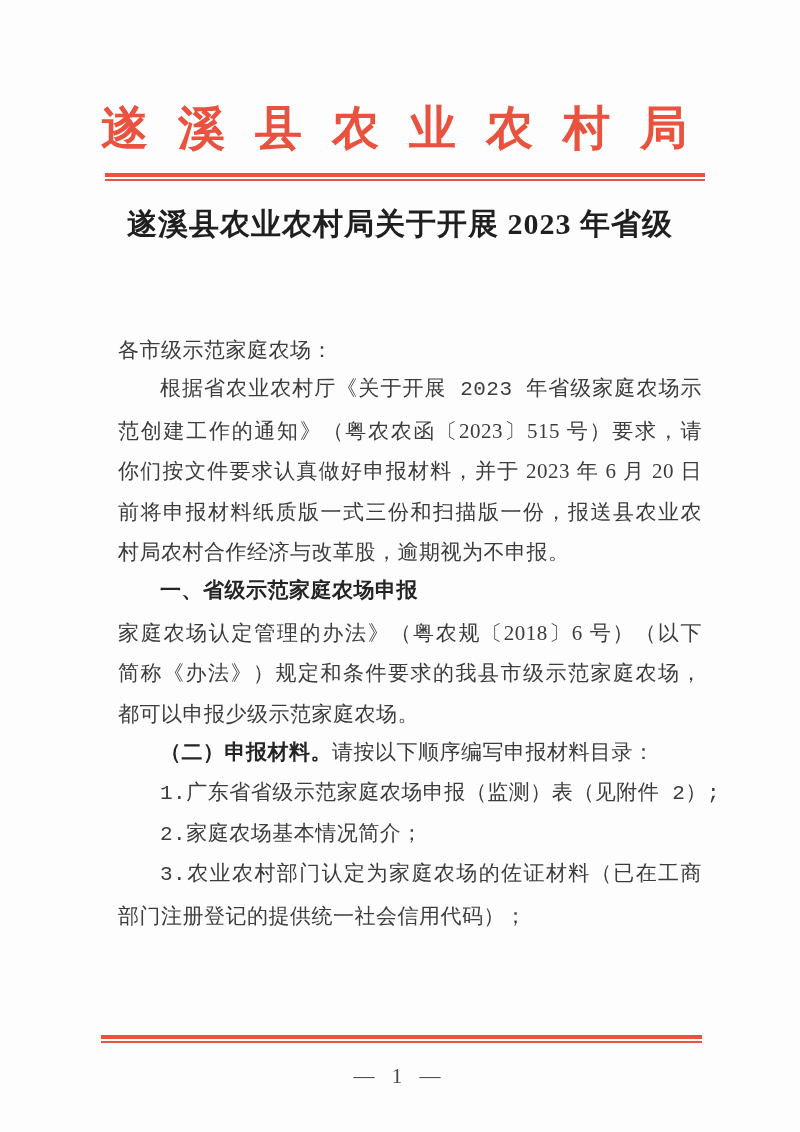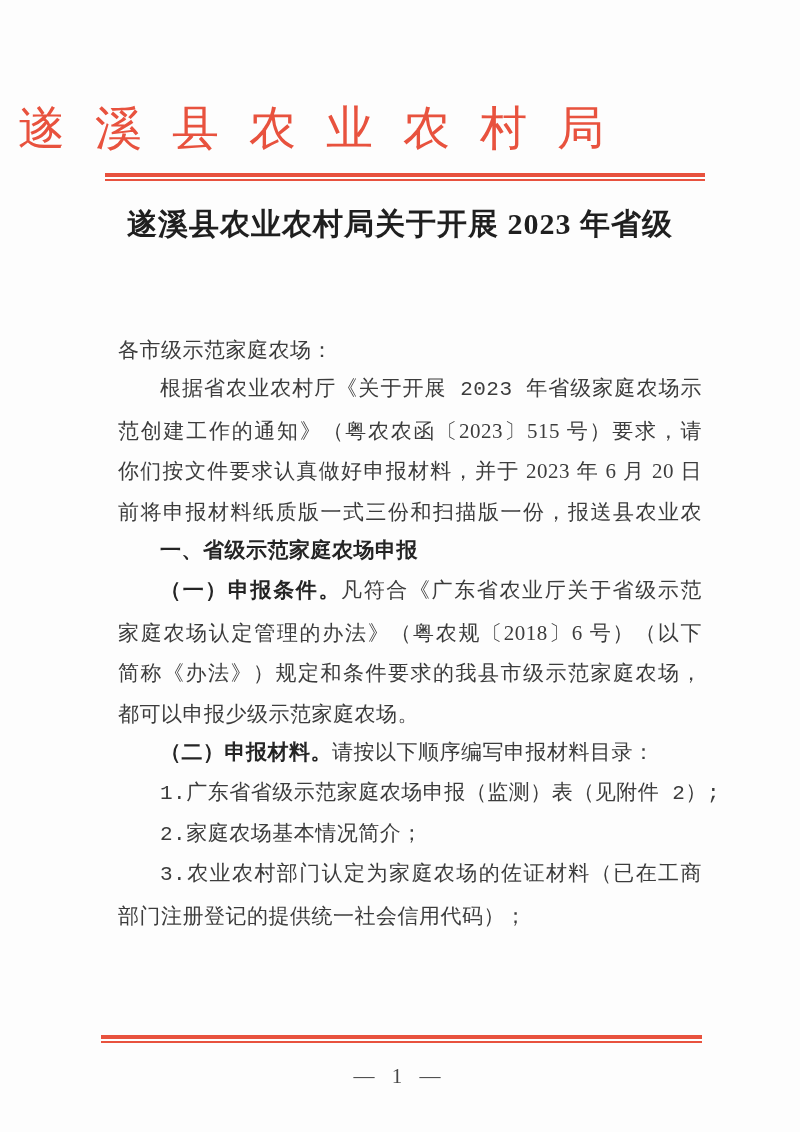--- a/index.html
+++ b/index.html
@@ -10,24 +10,24 @@
     position: relative;
     overflow: hidden;
     font-family: "Liberation Serif", "DejaVu Serif", serif;
   }
   .page { position: absolute; inset: 0; }
 
   
   .agency-name {
     position: absolute;
     top: 103px; left: 0; right: 0;
-    text-align: left;
+    text-align: center;
     font-size: 47px;
     line-height: 1.1;
-    font-weight: normal;
+    font-weight: bold;
     color: var(--accent);
     letter-spacing: 30px;
     padding-left: 18px; 
     white-space: nowrap;
   }
   .rule {
     position: absolute;
     height: 8px;
     background: linear-gradient(to bottom,
       var(--accent) 0px, var(--accent) 4.5px,
@@ -87,22 +87,22 @@
   <div class="doc-title">
     <div>遂溪县农业农村局关于开展 2023 年省级</div>
   </div>
 
   <div class="body-text">
     <p class="endln"><span class="b"></span><span>各市级示范家庭农场：</span></p>
     <p class="indent just"><span class="b"></span><span>根据省农业农村厅《关于开展 2023 年省级家庭农场示</span></p>
     <p class="just"><span class="b"></span><span>范创建工作的通知》（粤农农函〔2023〕515 号）要求，请</span></p>
     <p class="just"><span class="b"></span><span>你们按文件要求认真做好申报材料，并于 2023 年 6 月 20 日</span></p>
     <p class="just"><span class="b"></span><span>前将申报材料纸质版一式三份和扫描版一份，报送县农业农</span></p>
+    <p class="endln"><span class="b"></span><span>村局农村合作经济与改革股，逾期视为不申报。</span></p>
     <p class="indent endln"><span class="b">一、省级示范家庭农场申报</span><span></span></p>
-    <p class="indent just"><span class="b">（一）申报条件。</span><span>凡符合《广东省农业厅关于省级示范</span></p>
     <p class="just"><span class="b"></span><span>家庭农场认定管理的办法》（粤农规〔2018〕6 号）（以下</span></p>
     <p class="just"><span class="b"></span><span>简称《办法》）规定和条件要求的我县市级示范家庭农场，</span></p>
     <p class="endln"><span class="b"></span><span>都可以申报少级示范家庭农场。</span></p>
     <p class="indent endln"><span class="b">（二）申报材料。</span><span>请按以下顺序编写申报材料目录：</span></p>
     <p class="indent endln"><span class="b"></span><span>1.广东省省级示范家庭农场申报（监测）表（见附件 2）;</span></p>
     <p class="indent endln"><span class="b"></span><span>2.家庭农场基本情况简介；</span></p>
     <p class="indent just"><span class="b"></span><span>3.农业农村部门认定为家庭农场的佐证材料（已在工商</span></p>
     <p class="endln"><span class="b"></span><span>部门注册登记的提供统一社会信用代码）；</span></p>
   </div>
 

